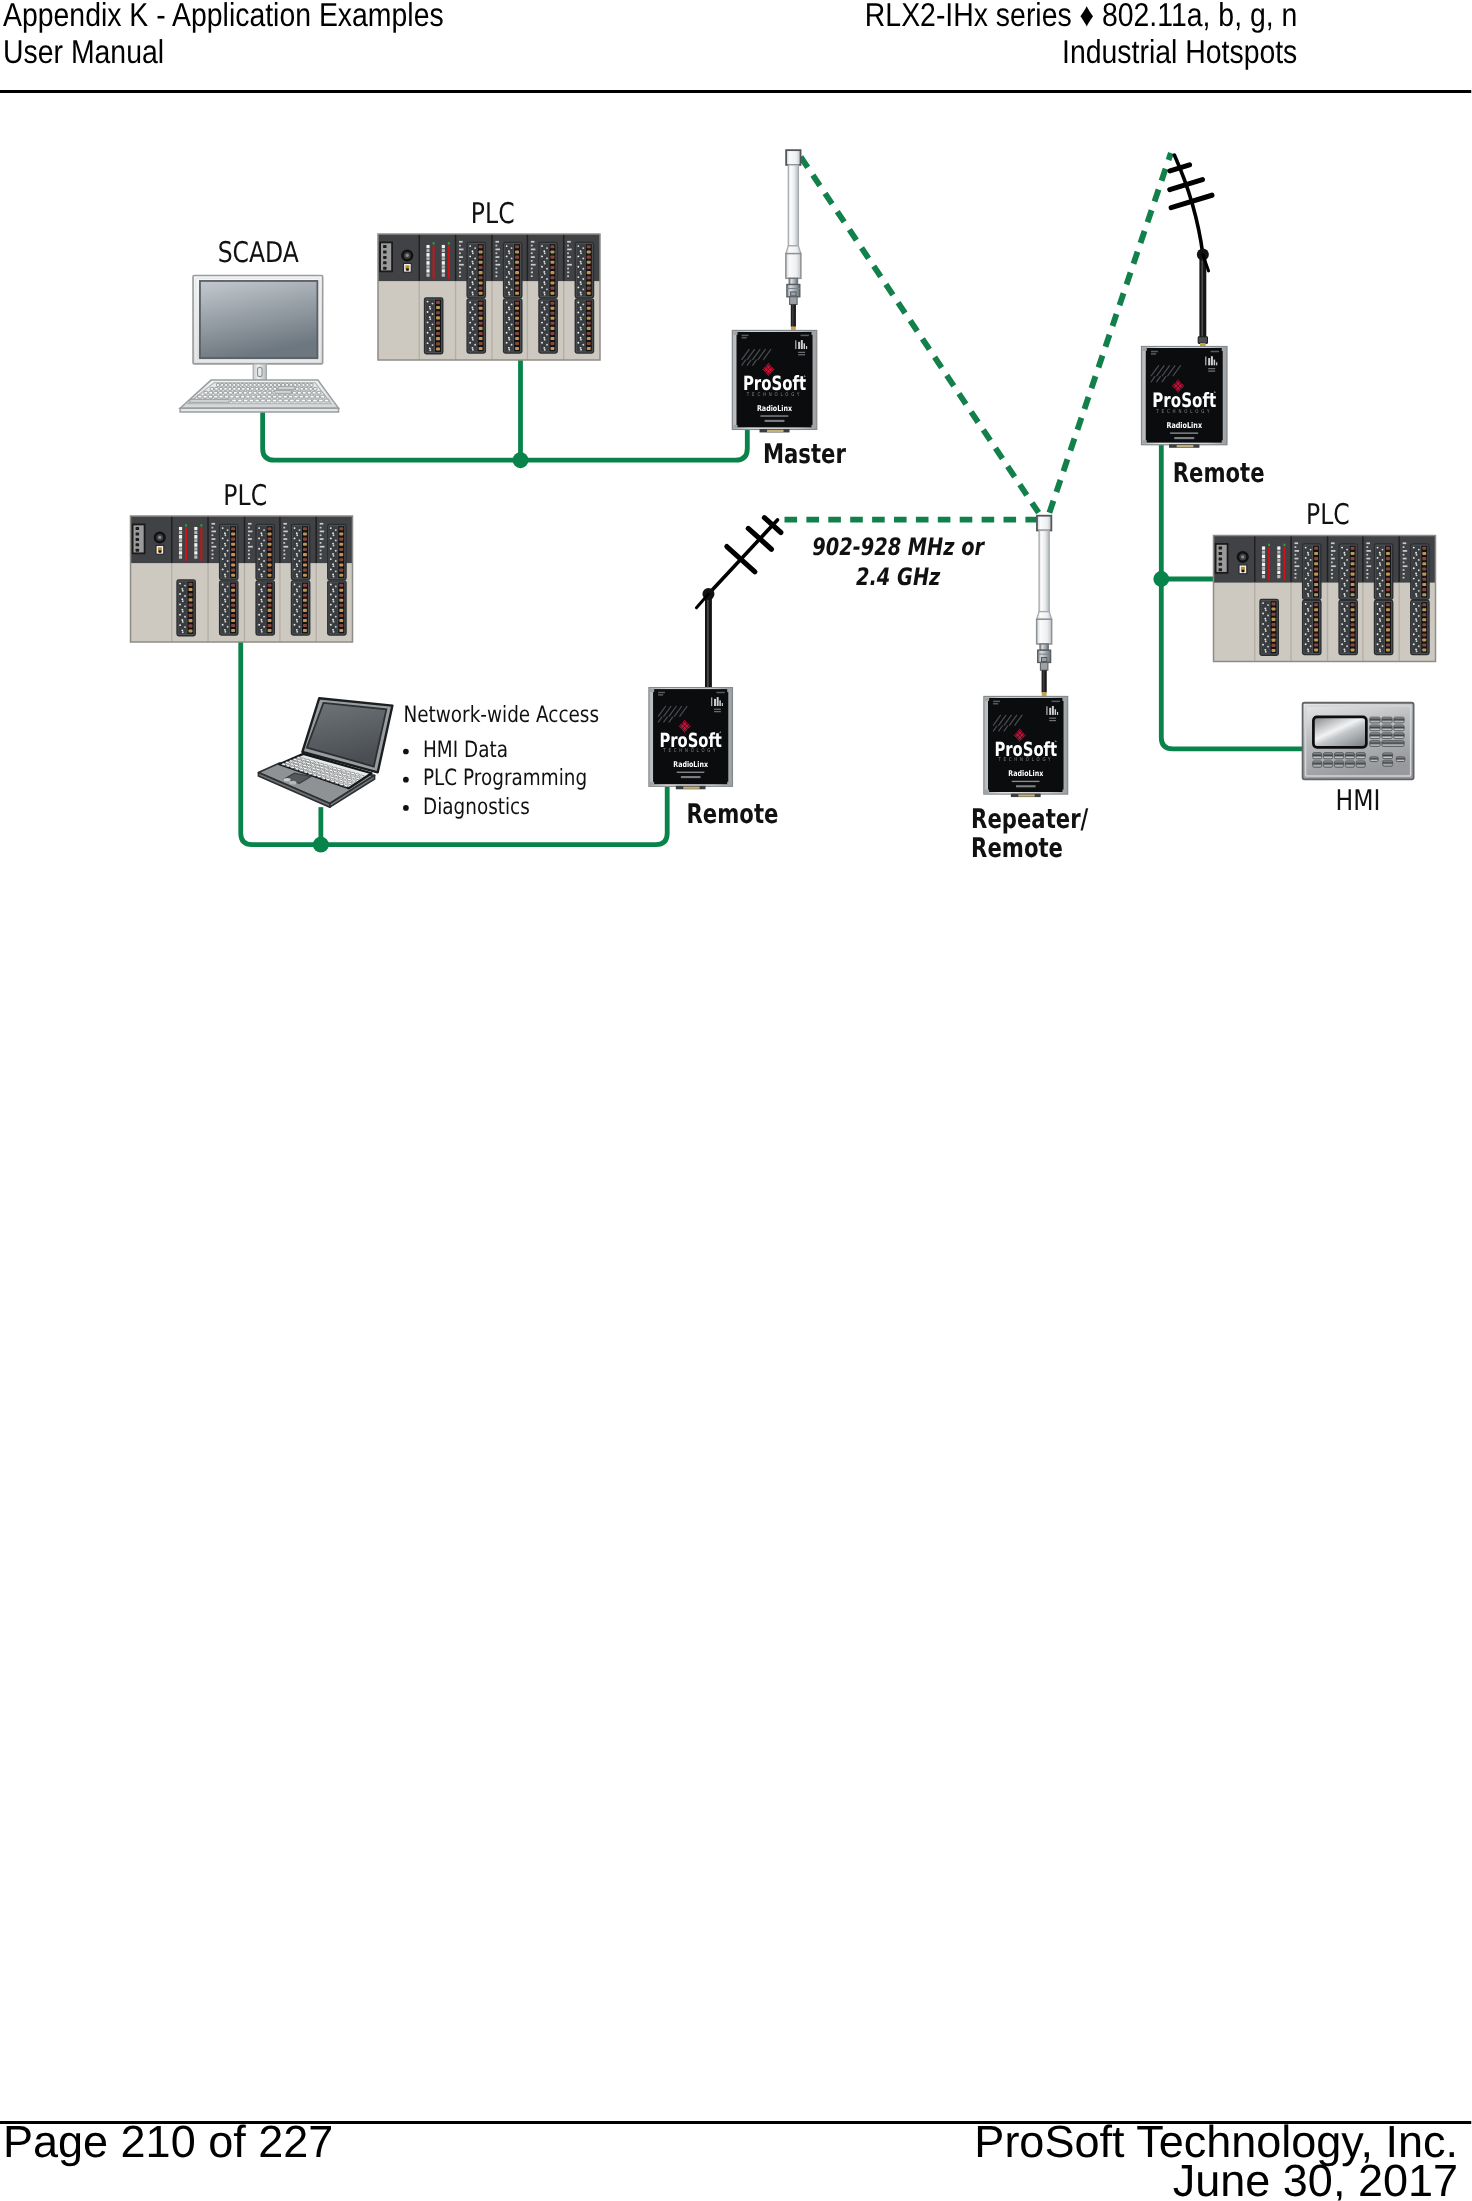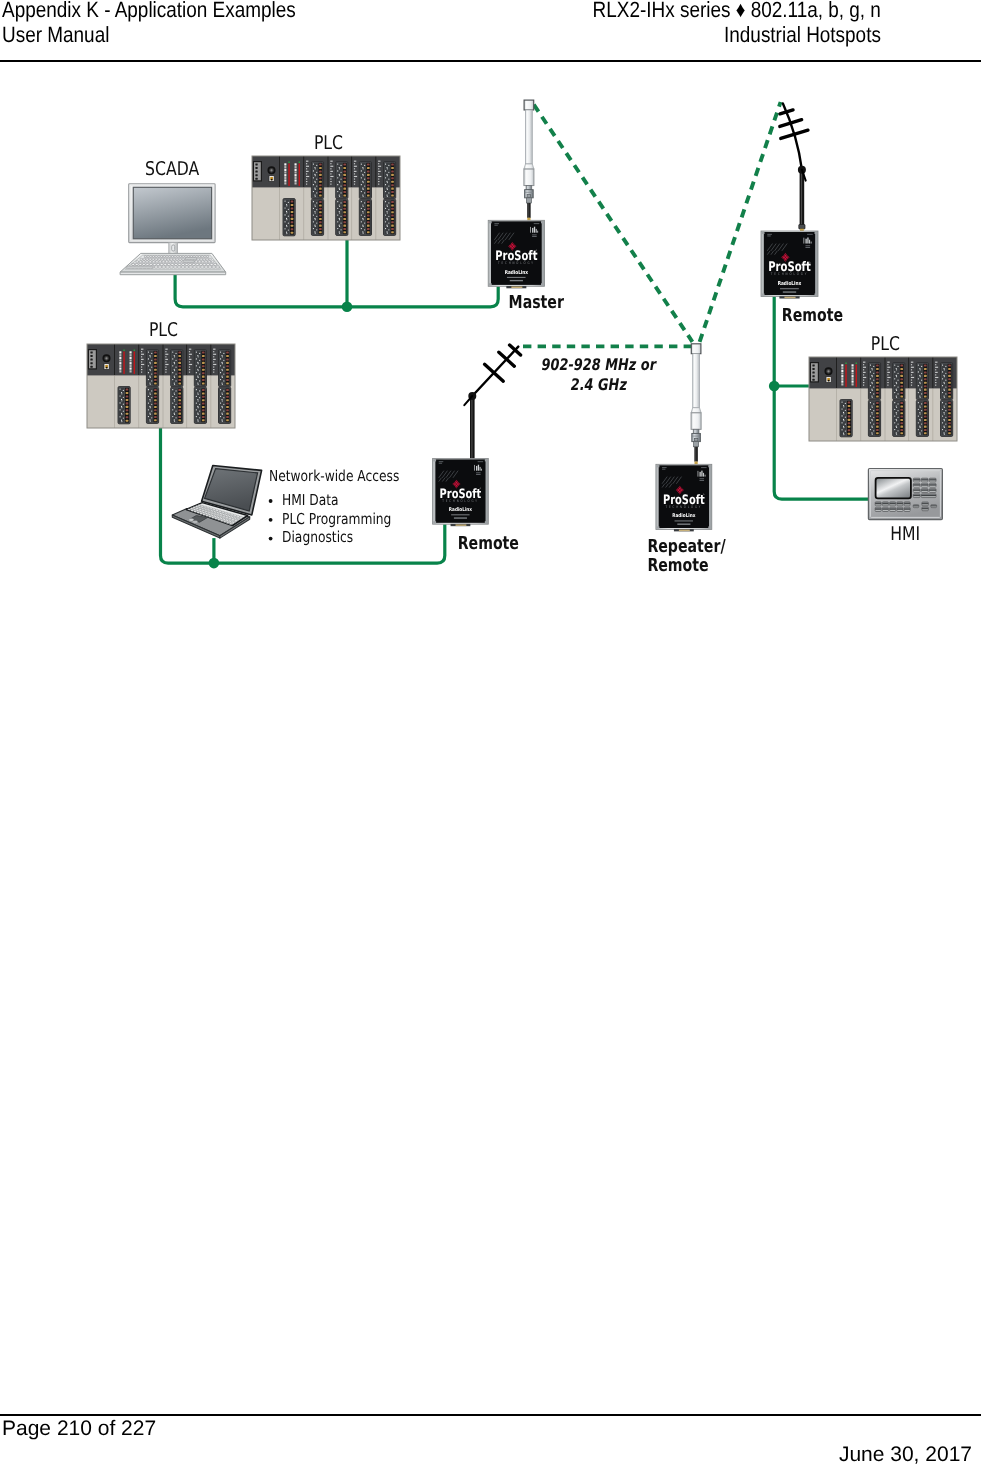--- a/index.html
+++ b/index.html
@@ -2,30 +2,30 @@
 <html><head>
 <meta charset="utf-8">
 <title>Appendix K - Application Examples</title>
 <style>
   html,body{margin:0;padding:0;background:#ffffff;}
   *{-webkit-font-smoothing:antialiased;text-rendering:geometricPrecision;}
   body{width:981px;height:1467px;position:relative;overflow:hidden;
        font-family:"Liberation Sans",sans-serif;color:#000;}
   .page{position:absolute;inset:0;}
   
-  .hdr{position:absolute;left:0;top:0;width:867px;height:61px;padding-left:16px;}
+  .hdr{position:absolute;left:0;top:0;width:867px;height:61px;}
   .doctext{font-size:22px;line-height:25px;font-weight:normal;white-space:pre;
            transform:scaleX(0.861);}
   .hdr-left{position:absolute;left:2px;top:-3px;transform-origin:left top;}
   .hdr-right{position:absolute;right:2px;top:-3px;text-align:right;transform-origin:right top;}
   .rule{position:absolute;left:0;width:981px;height:0;border-top:2px solid #000;}
   .rule-top{top:60px;}
   .rule-bot{top:1414px;}
   
-  .ftrtext{font-size:21px;line-height:26px;font-weight:normal;white-space:pre;}
+  .ftrtext{font-size:30px;line-height:26px;font-weight:normal;white-space:pre;}
   .ftr-left{position:absolute;left:2px;top:1416px;}
   .ftr-right{position:absolute;right:9px;top:1416px;text-align:right;}
   
   .diagram{position:absolute;left:0;top:0;width:981px;height:1467px;}
   .diagram svg{display:block;}
 </style>
 </head>
 <body>
 
 <div class="page">
@@ -1958,15 +1958,15 @@
 <circle cx="270.6" cy="519.8000000000001" r="1.9" fill="#111"></circle>
 <text transform="translate(282,523.6) scale(0.818,1)" text-anchor="start" font-family="DejaVu Sans, sans-serif" font-size="15" font-weight="normal">PLC Programming</text>
 <circle cx="270.6" cy="538.6" r="1.9" fill="#111"></circle>
 <text transform="translate(282,542.4) scale(0.818,1)" text-anchor="start" font-family="DejaVu Sans, sans-serif" font-size="15" font-weight="normal">Diagnostics</text>
 </g>
 </svg>
   </div>
 
   <div class="rule rule-bot"></div>
   <div class="ftrtext ftr-left">Page 210 of 227</div>
-  <div class="ftrtext ftr-right"><br><span>June 30, 2017</span></div>
+  <div class="ftrtext ftr-right"><span>ProSoft Technology, Inc.</span><br><span>June 30, 2017</span></div>
 
 </div>
 
 </body></html>

